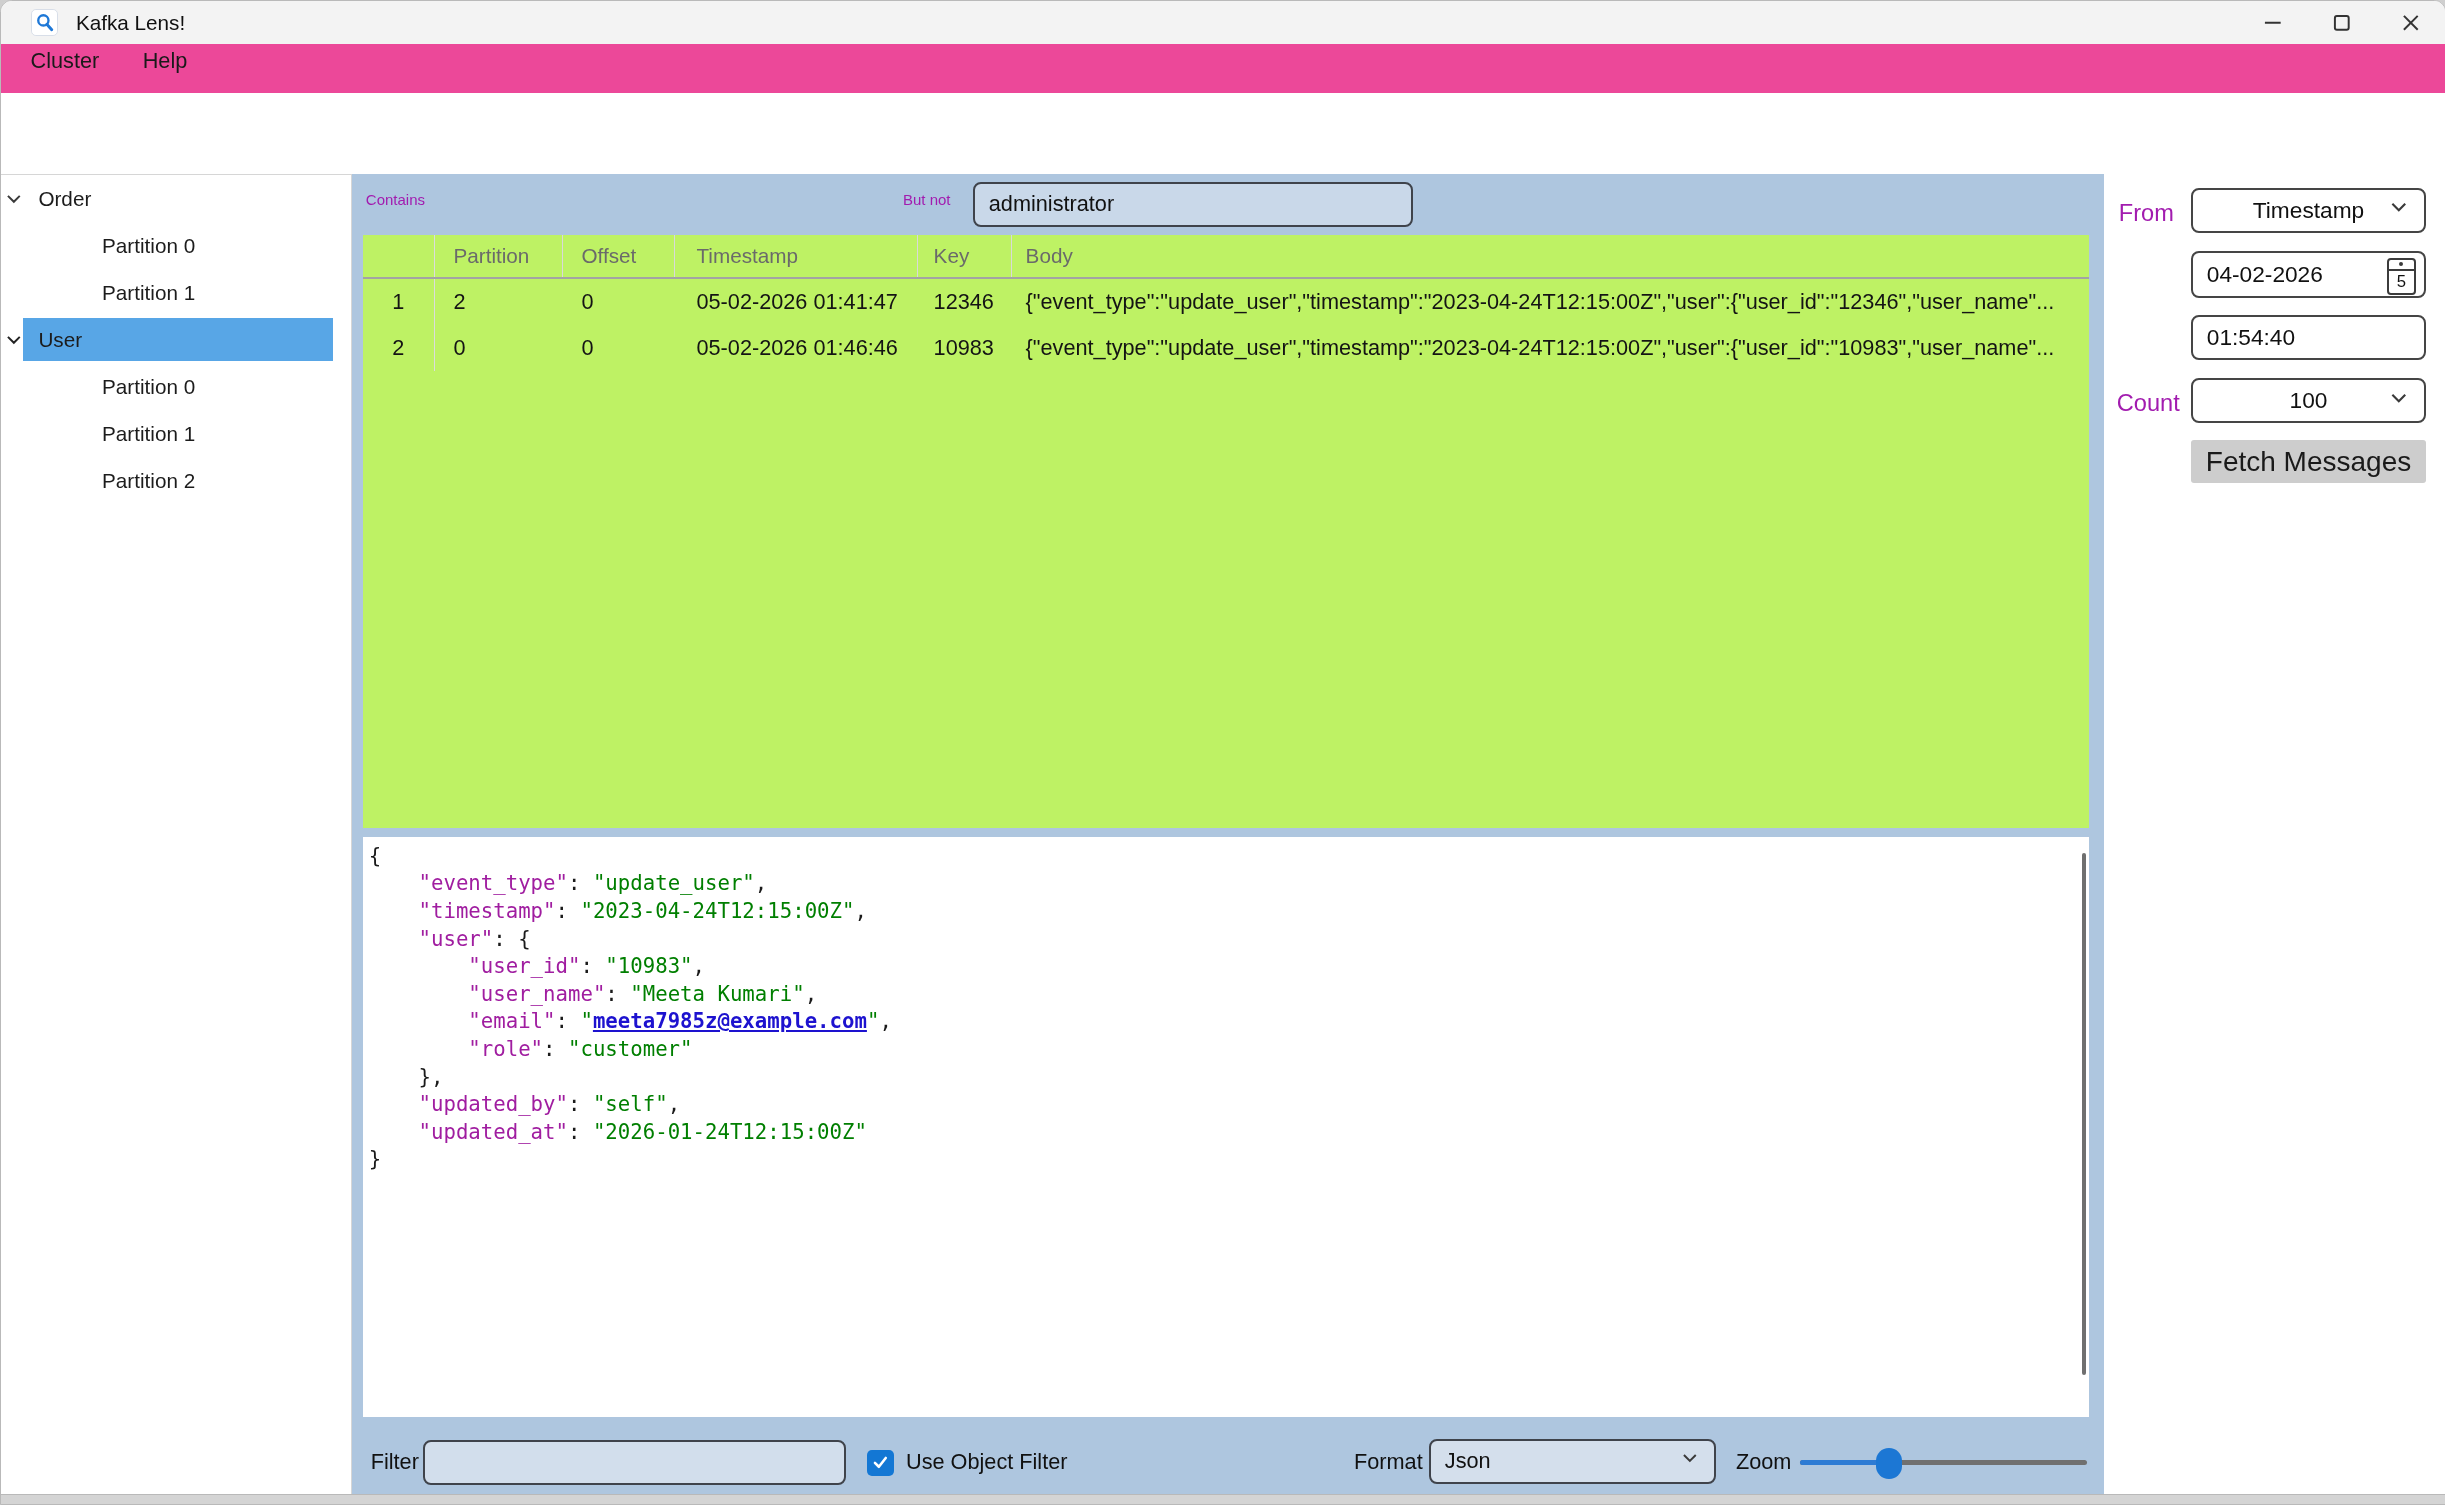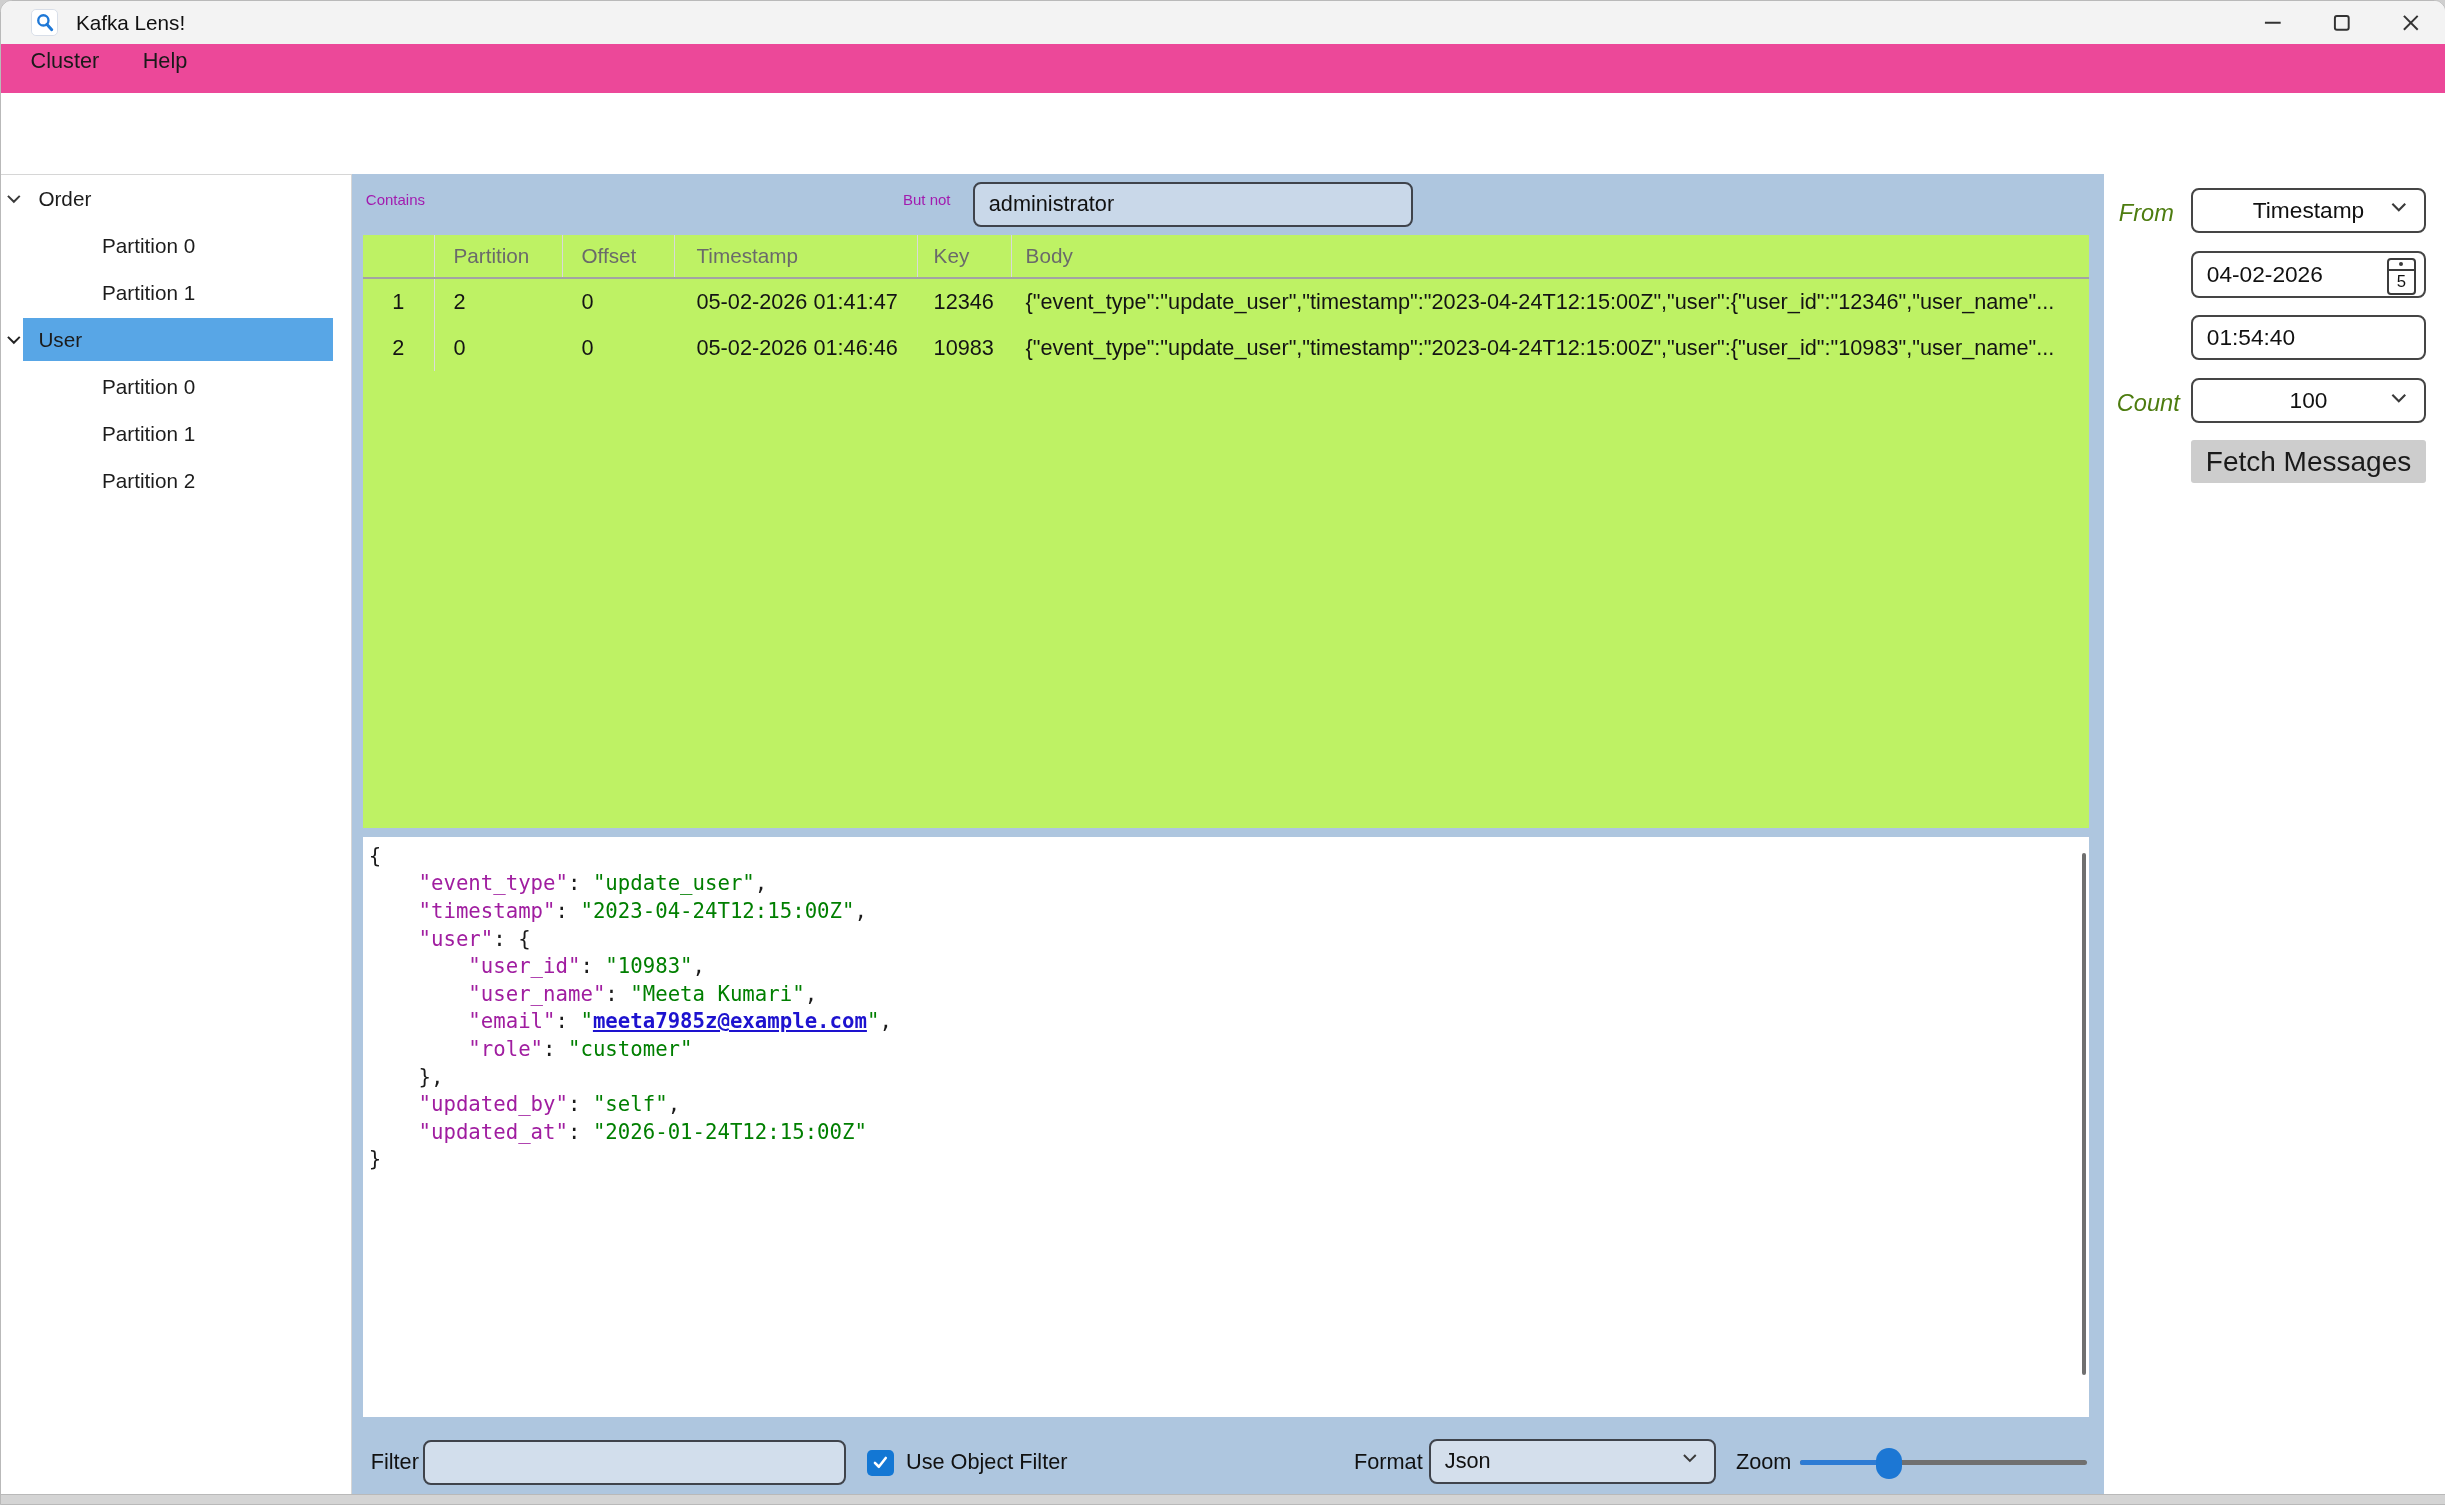--- a/index.html
+++ b/index.html
@@ -78,21 +78,21 @@
   .checkbox{position:absolute;left:515px;top:32.5px;width:26.6px;height:26.6px;background:#1377d4;border-radius:4.9px;display:flex;align-items:center;justify-content:center;}
   .dropdown{position:absolute;background:#d4dfec;border:2px solid #3f434b;border-radius:7.9px;display:flex;align-items:center;font-size:21.7px;color:#111;}
   .dd-format{left:1077px;top:21.7px;width:287px;height:45px;padding-left:13.8px;}
   .dd-chev{position:absolute;right:13.8px;top:50%;transform:translateY(-50%);}
   .slider{position:absolute;left:1448px;top:0;width:287px;height:89px;}
   .slider .track{position:absolute;left:0;top:43px;width:100%;height:4.9px;background:#707070;border-radius:3px;}
   .slider .fill{position:absolute;left:0;top:43px;height:4.9px;background:#2d7bd4;border-radius:3px;}
   .slider .thumb{position:absolute;top:30.5px;width:25.6px;height:31.5px;background:#1c77d4;border-radius:12.8px;}
   
   .rightpanel{position:absolute;left:2103px;top:173px;width:343px;height:1332px;background:#ffffff;}
-  .rp-label{position:absolute;font-size:23.6px;color:#4d7c0f;font-style:italic;}
+  .rp-label{position:absolute;font-size:23.6px;color:#a21caf;}
   .rp-box{position:absolute;left:87px;width:235px;background:#ffffff;border:2px solid #454545;border-radius:7.9px;display:flex;align-items:center;font-size:22.7px;color:#111;}
   .rp-dd{justify-content:center;}
   .rp-field{padding-left:13.8px;}
   .cal-icon{position:absolute;right:7.9px;top:4.9px;width:29.6px;height:37px;border:2px solid #3c3c3c;border-radius:3.9px;background:#fff;}
   .cal-top{position:absolute;left:0;top:0;width:100%;height:10.8px;border-bottom:2px solid #3c3c3c;display:flex;align-items:center;justify-content:center;}
   .cal-dot{width:3.9px;height:3.9px;border-radius:50%;background:#3c3c3c;}
   .cal-day{position:absolute;left:0;top:10.8px;width:100%;height:22.7px;display:flex;align-items:center;justify-content:center;font-size:16.7px;color:#111;}
   .fetch-btn{position:absolute;left:87px;top:266px;width:235px;height:43px;background:#cdcdcd;border-radius:3px;display:flex;align-items:center;justify-content:center;font-size:28px;color:#1a1a1a;}
   
   .bottom-chrome{position:absolute;left:0;bottom:0;width:100%;height:9.9px;background:#d4d4d4;border-top:1px solid #b9b9b9;z-index:50;}

